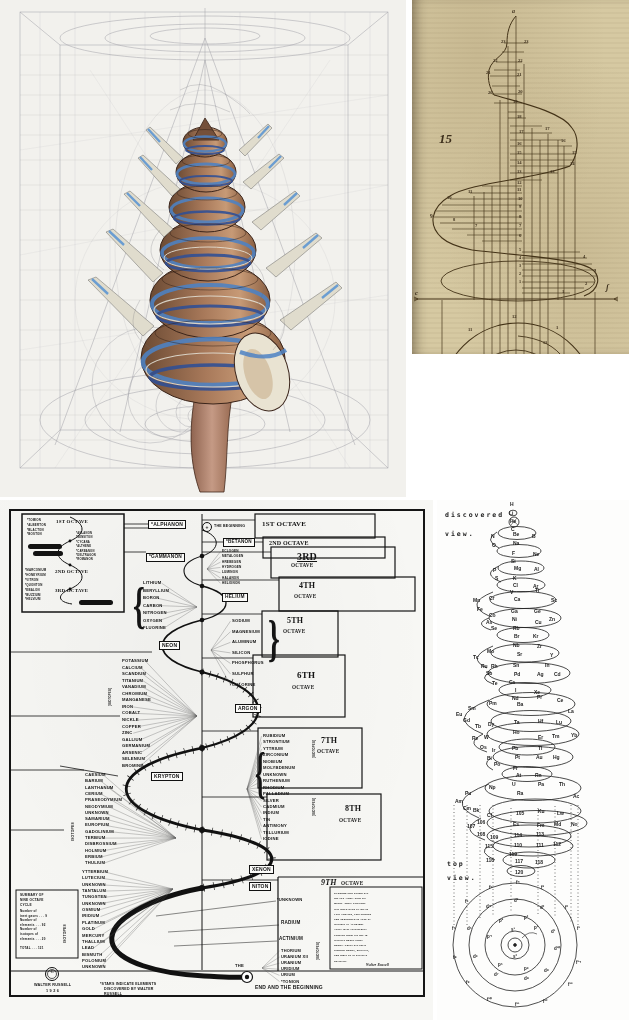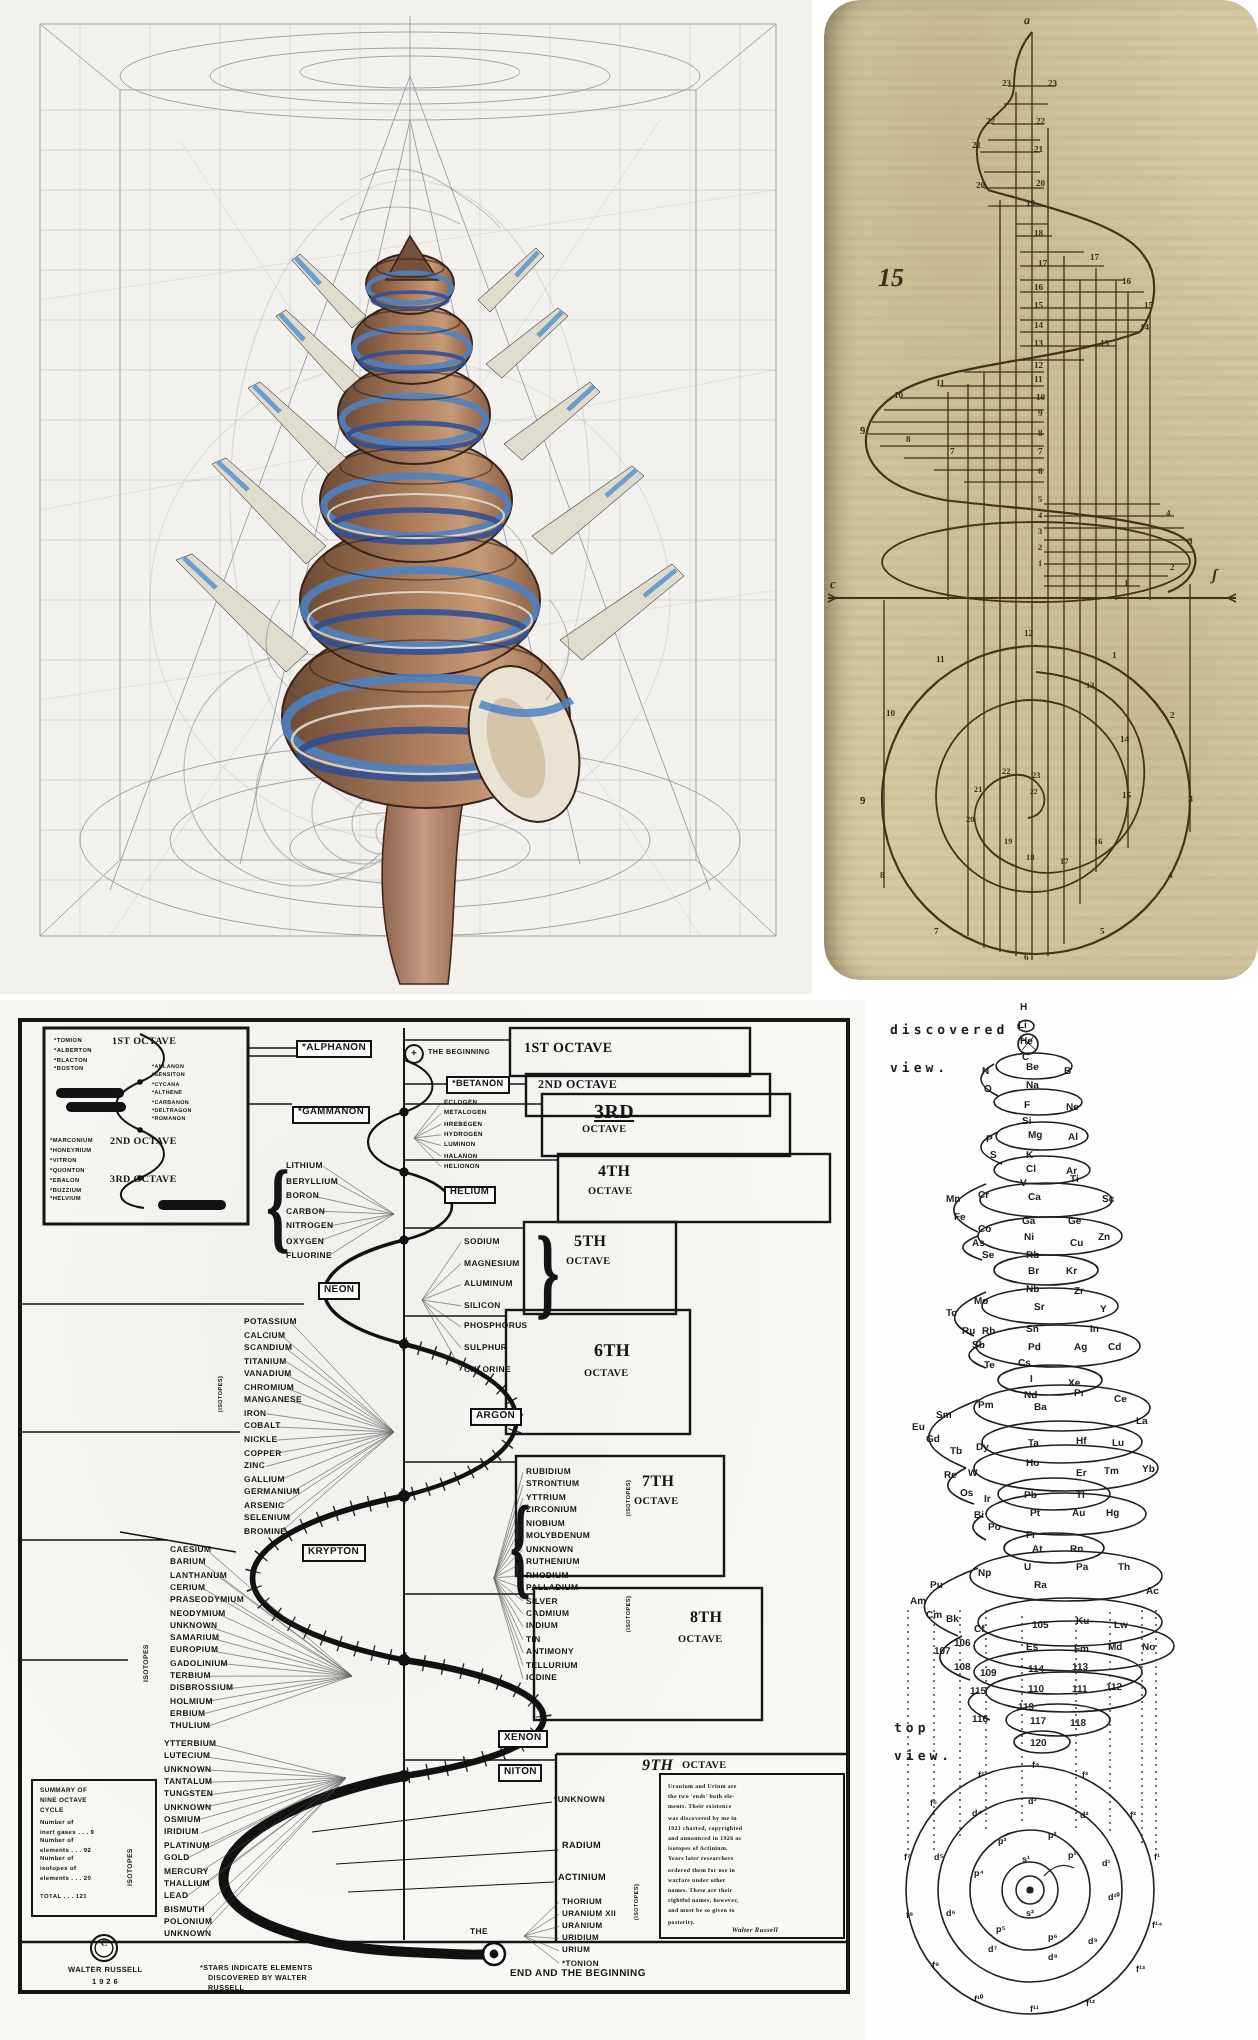--- a/index.html
+++ b/index.html
@@ -1,25 +1,25 @@
 <!DOCTYPE html>
 <html><head>
 <meta charset="utf-8">
 <style>
   html,body{margin:0;padding:0;background:#fff;}
   .canvas{position:relative;width:629px;height:1020px;background:#fff;overflow:hidden;}
   .quad{position:absolute;overflow:hidden;}
   .tl{left:0;top:0;width:406px;height:497px;background:#f2f1ed;}
-  .tr{left:412px;top:0;width:217px;height:490px;
+  .tr{left:412px;top:0;width:217px;height:354px;
       background:
         radial-gradient(ellipse at 30% 15%, rgba(125,100,60,.16), transparent 60%),
         radial-gradient(ellipse at 75% 70%, rgba(125,100,60,.14), transparent 55%),
         repeating-linear-gradient(0deg, rgba(95,75,45,.05) 0 2px, transparent 2px 5px),
         #d6c9a2;
-      box-shadow:inset 10px 0 14px -8px rgba(40,28,12,.55);border-radius:18px;}
+      box-shadow:inset 10px 0 14px -8px rgba(40,28,12,.55);}
   .bl{left:0;top:500px;width:433px;height:520px;
       background:radial-gradient(ellipse at 40% 30%, rgba(0,0,0,.03), transparent 70%),#f7f7f4;}
   .br{left:437px;top:500px;width:192px;height:520px;background:#fdfdfc;}
   .quad svg{position:absolute;left:0;top:0;}
   .labels{position:absolute;left:0;top:0;width:100%;height:100%;pointer-events:none;}
   .lbl{position:absolute;white-space:pre;line-height:1;color:#141414;
        font-family:"Liberation Sans",sans-serif;transform-origin:0 0;}
   .bl .lbl{font-weight:700;letter-spacing:.2px;}
   .tr .lbl{font-family:"Liberation Serif",serif;font-weight:700;color:#3d2f1c;}
   .br .lbl{color:#1c1c1c;font-weight:600;}

